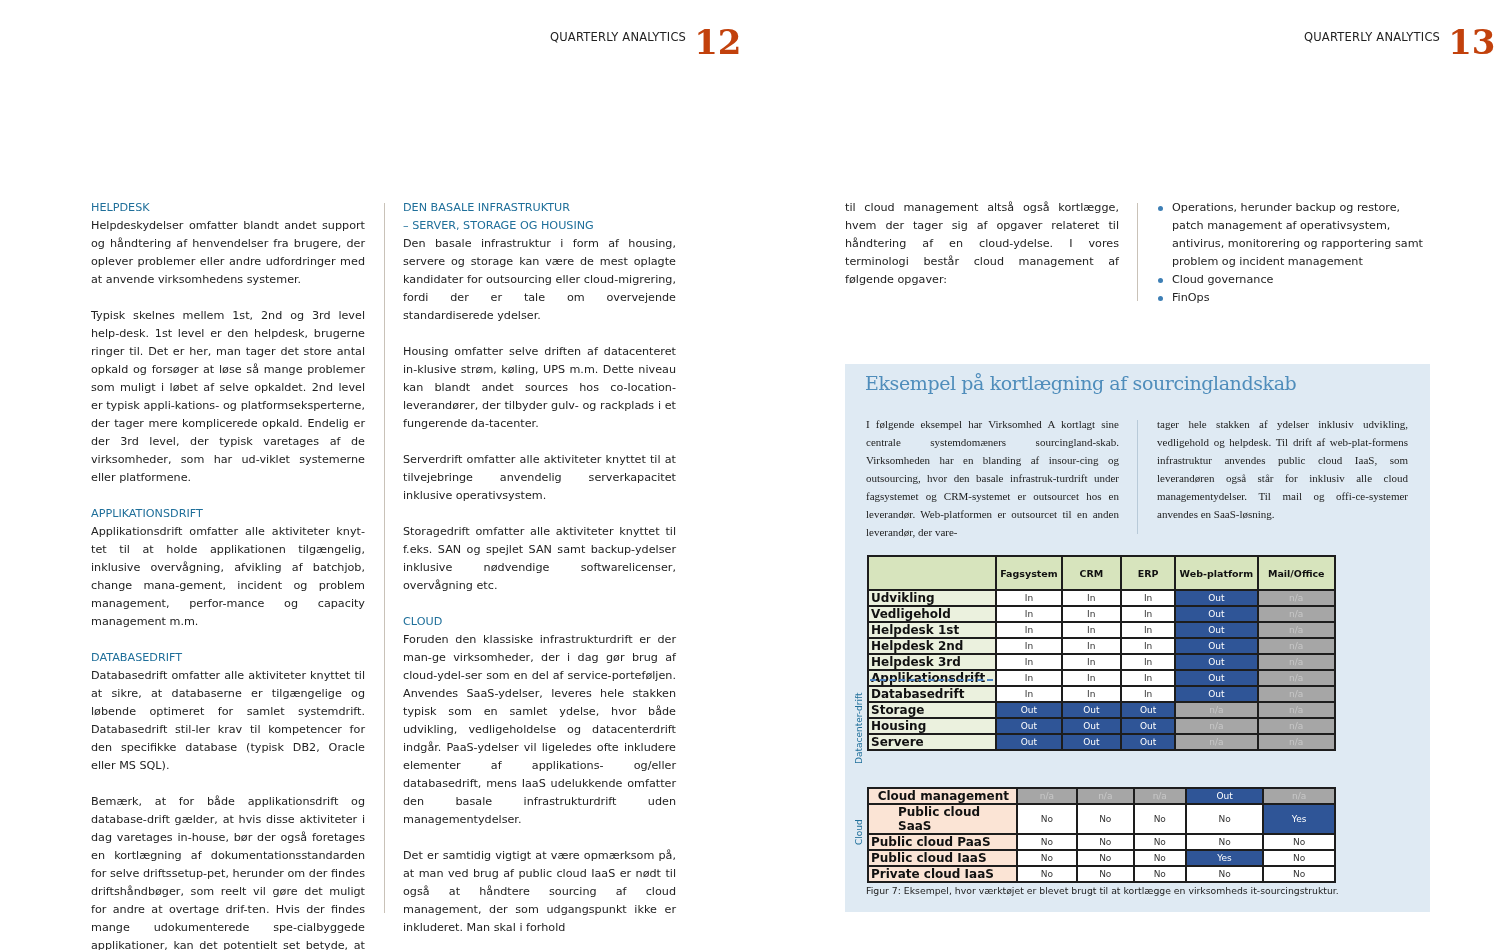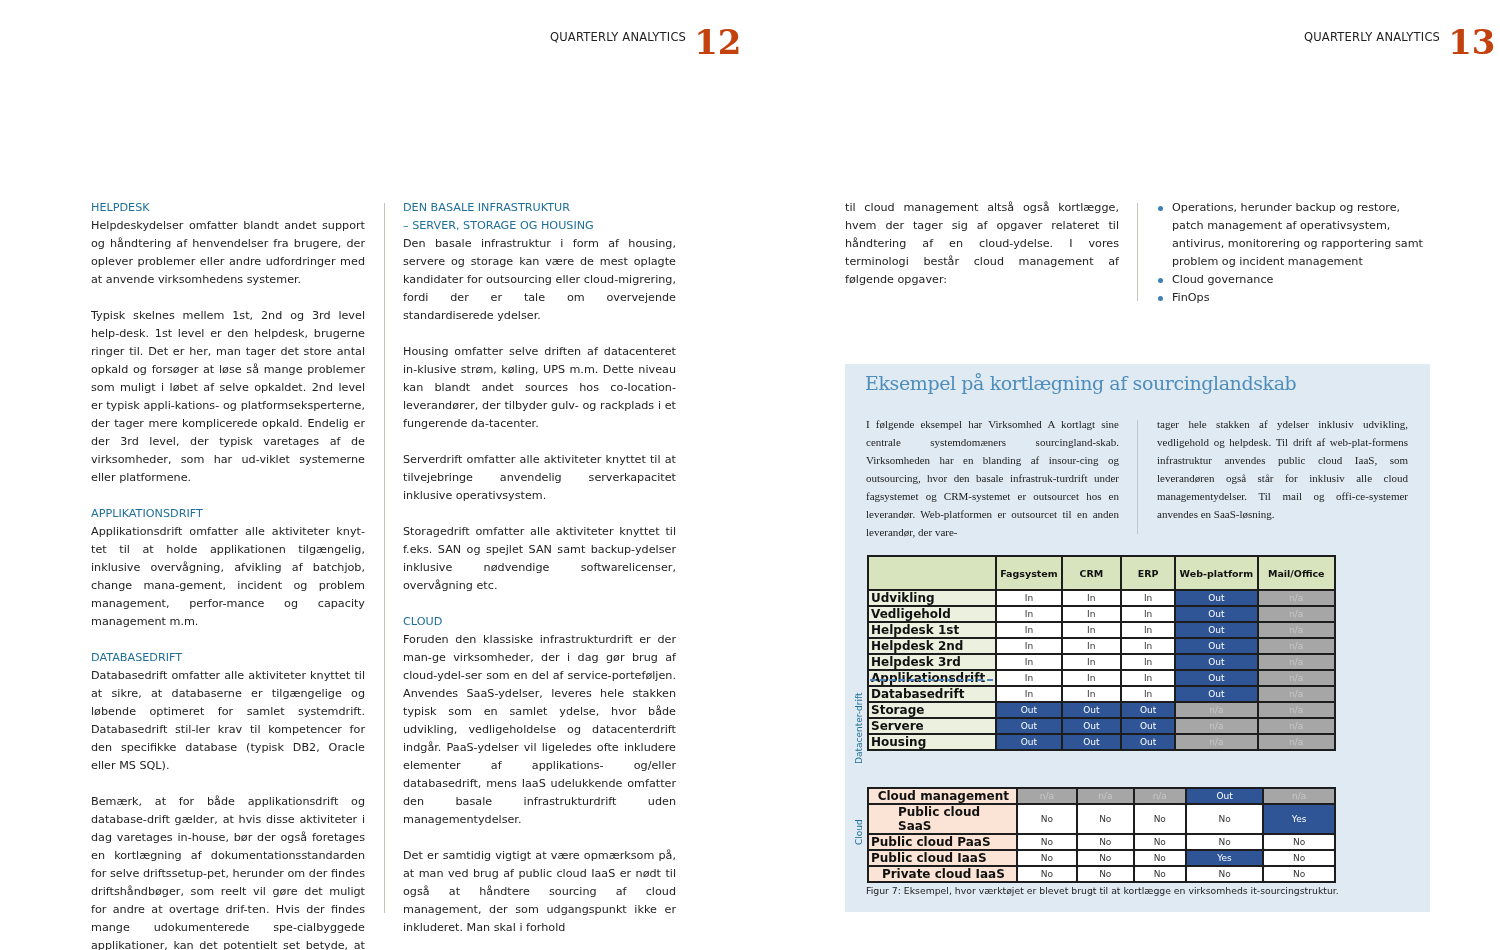--- a/index.html
+++ b/index.html
@@ -20,21 +20,21 @@
             font-size:19px; color:#4f8dbb; letter-spacing:-0.4px; }
   .box .bcol { position:absolute; font-size:11px; line-height:18px; text-align:justify; color:#222;font-family:Liberation Serif, serif; }
   .box .bline { position:absolute; left:292px; top:56px; width:1px; height:114px; background:#b8cad8; }
   table.st { position:absolute; border-collapse:collapse; font-family:"DejaVu Sans", sans-serif; }
   table.st td { border:2px solid #1d1d1d; height:13.5px; padding:0; font-size:9px; text-align:center; }
   table.st td.rl { text-align:left; font-weight:bold; font-size:12px; padding-left:2px; color:#111; }
   table.st td.hd { background:#d7e4bd; font-weight:bold; font-size:9.5px; height:32px; color:#111; }
   .in { background:#ffffff; color:#333; }
   .out { background:#2f5597; color:#fff; }
   .na { background:#a6a6a6; color:#c8c8c8; }
-  .no { background:#ffffff; color:#333;border-radius:6px; }
+  .no { background:#ffffff; color:#333; }
   .yes { background:#2f5597; color:#fff; }
   .rlg { background:#ebf1de; }
   .rlc { background:#fbe4d5; }
   .vlab { position:absolute; transform:rotate(-90deg); transform-origin:left top; font-size:9px; color:#1f6f9a; white-space:nowrap; }
   .dash { position:absolute; left:870px; top:679px; width:123px; height:0; border-top:2px dashed #4f86c6; }
   .cap { position:absolute; left:21px; top:521px; font-size:9.3px; color:#222; }
 </style>
 </head>
 <body>
 
@@ -166,35 +166,35 @@
       </tr>
       <tr>
         <td class="rl rlg" style="width: 125px;">Storage</td>
         <td class="out" style="width: 64px;">Out</td>
         <td class="out" style="width: 60px;">Out</td>
         <td class="out" style="width: 55px;">Out</td>
         <td class="na" style="width: 83px;">n/a</td>
         <td class="na" style="width: 77px;">n/a</td>
       </tr>
       <tr>
+        <td class="rl rlg" style="width: 125px;">Housing</td>
+        <td class="out" style="width: 64px;">Out</td>
+        <td class="out" style="width: 60px;">Out</td>
+        <td class="out" style="width: 55px;">Out</td>
+        <td class="na" style="width: 83px;">n/a</td>
+        <td class="na" style="width: 77px;">n/a</td>
+      </tr>
+      <tr>
         <td class="rl rlg" style="width: 125px;">Servere</td>
         <td class="out" style="width: 64px;">Out</td>
         <td class="out" style="width: 60px;">Out</td>
         <td class="out" style="width: 55px;">Out</td>
         <td class="na" style="width: 83px;">n/a</td>
         <td class="na" style="width: 77px;">n/a</td>
       </tr>
-      <tr>
-        <td class="rl rlg" style="width: 125px;">Housing</td>
-        <td class="out" style="width: 64px;">Out</td>
-        <td class="out" style="width: 60px;">Out</td>
-        <td class="out" style="width: 55px;">Out</td>
-        <td class="na" style="width: 83px;">n/a</td>
-        <td class="na" style="width: 77px;">n/a</td>
-      </tr>
     </tbody>
 </table>
 <div class="dash"></div>
 
 <table class="st" id="tbl-cl" style="left:867px; top:787px; width:469px;">
   <tbody id="tbody-cl">
       <tr>
         <td class="rl rlc" style="width: 125px; text-align: center;">Cloud management</td>
         <td class="na" style="width: 64px;">n/a</td>
         <td class="na" style="width: 60px;">n/a</td>
@@ -220,21 +220,21 @@
       </tr>
       <tr>
         <td class="rl rlc" style="width: 125px;">Public cloud IaaS</td>
         <td class="no" style="width: 64px;">No</td>
         <td class="no" style="width: 60px;">No</td>
         <td class="no" style="width: 55px;">No</td>
         <td class="yes" style="width: 83px;">Yes</td>
         <td class="no" style="width: 77px;">No</td>
       </tr>
       <tr>
-        <td class="rl rlc" style="width: 125px; text-align: center;">Private cloud IaaS</td>
+        <td class="rl rlc" style="width: 125px;">Private cloud IaaS</td>
         <td class="no" style="width: 64px;">No</td>
         <td class="no" style="width: 60px;">No</td>
         <td class="no" style="width: 55px;">No</td>
         <td class="no" style="width: 83px;">No</td>
         <td class="no" style="width: 77px;">No</td>
       </tr>
     </tbody>
 </table>
 
 </body></html>

